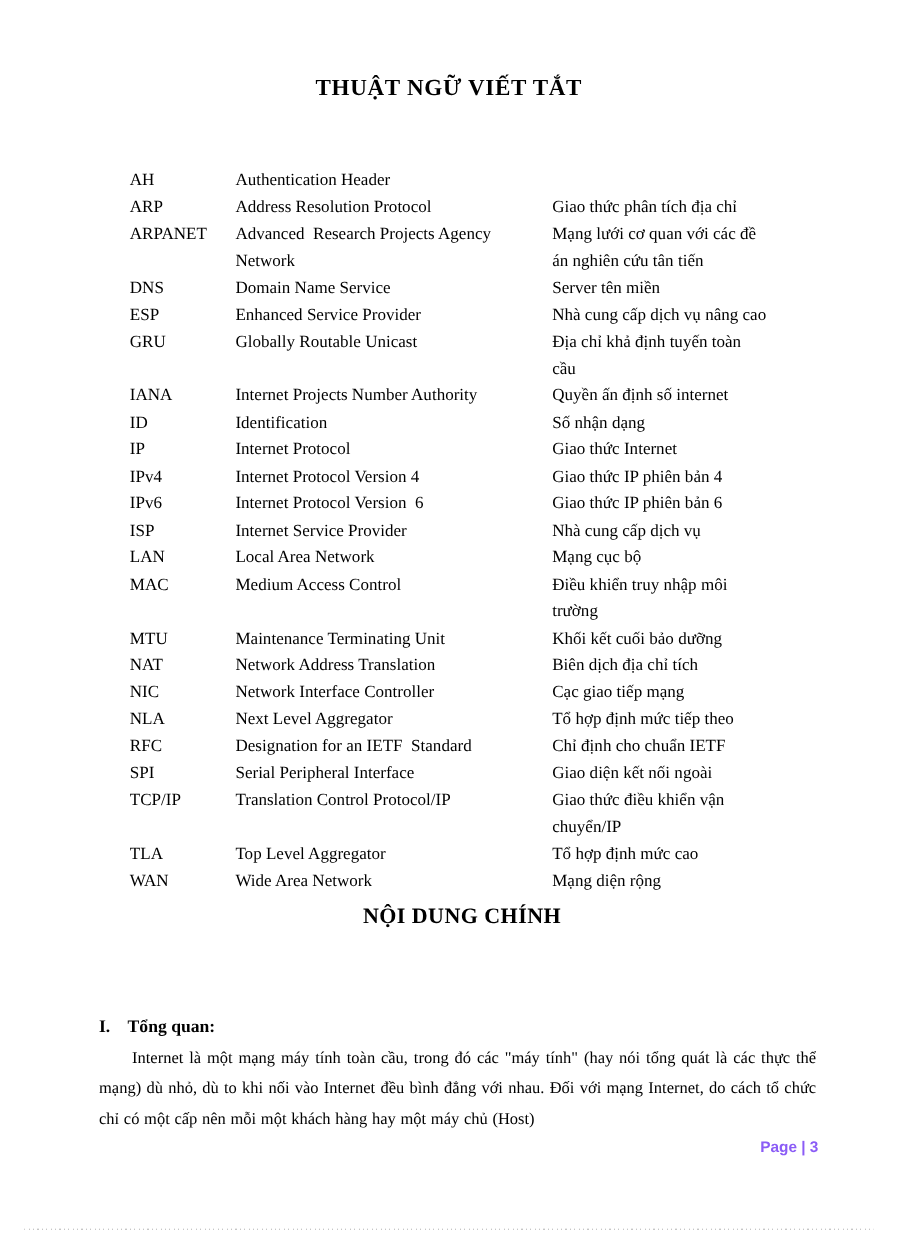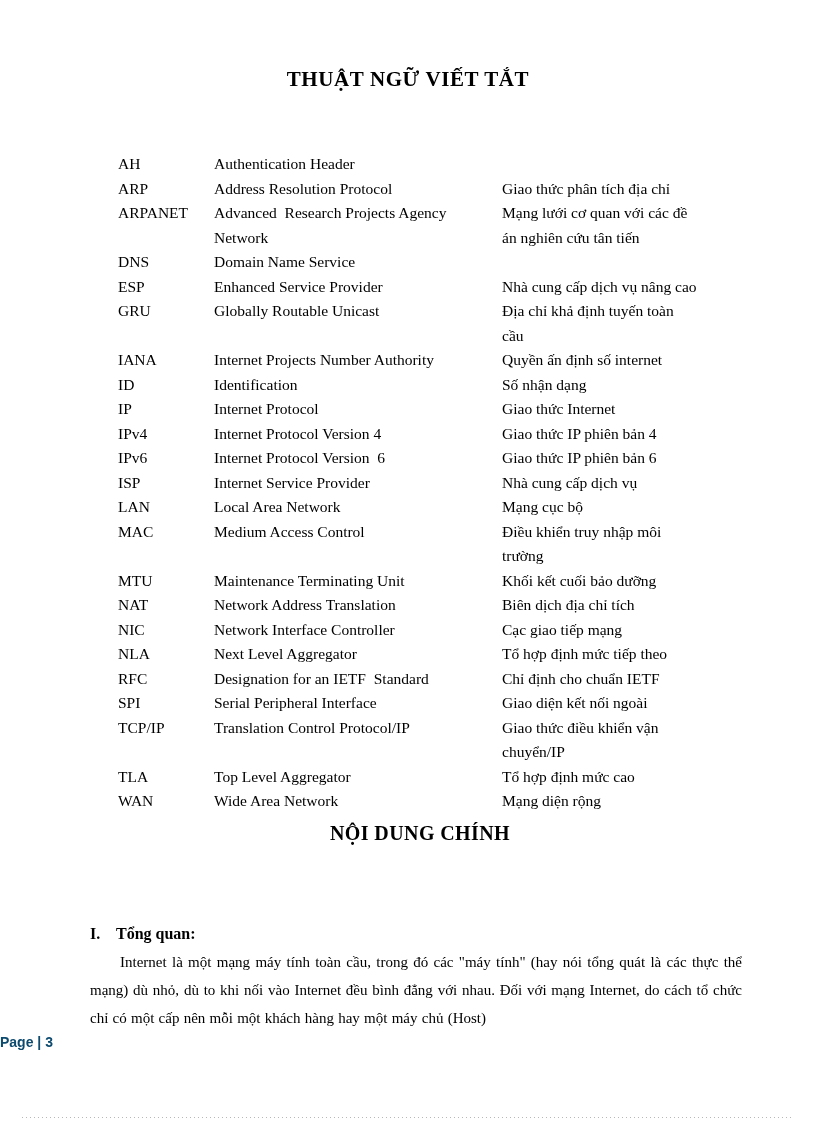--- a/index.html
+++ b/index.html
@@ -123,24 +123,25 @@
     text-indent: 30px;
     word-spacing: 0.5px;
   }
 
   
   .footer {
     position: absolute;
     left: 0;
     top: 1034px;
     width: 744px;
+    text-align: right;
     font-family: "Liberation Sans", "DejaVu Sans", sans-serif;
     font-size: 14px;
     font-weight: bold;
-    color: #0c4a6e;
+    color: #8b5cf6;
     white-space: pre;
   }
 
   
   .page-separator {
     position: absolute;
     left: 22px;
     top: 1117px;
     width: 772px;
     height: 1px;
@@ -175,20 +176,21 @@
         <span class="col-full">Advanced  Research Projects Agency</span>
         <span class="col-vi">Mạng lưới cơ quan với các đề</span>
       </div>
       <div class="abbr-row cont">
         <span class="col-full">Network</span>
         <span class="col-vi">án nghiên cứu tân tiến</span>
       </div>
       <div class="abbr-row">
         <span class="col-abbr">DNS</span>
         <span class="col-full">Domain Name Service</span>
+        <span class="col-vi">Server tên miền</span>
       </div>
       <div class="abbr-row">
         <span class="col-abbr">ESP</span>
         <span class="col-full">Enhanced Service Provider</span>
         <span class="col-vi">Nhà cung cấp dịch vụ nâng cao</span>
       </div>
       <div class="abbr-row">
         <span class="col-abbr">GRU</span>
         <span class="col-full">Globally Routable Unicast</span>
         <span class="col-vi">Địa chỉ khả định tuyến toàn</span>

